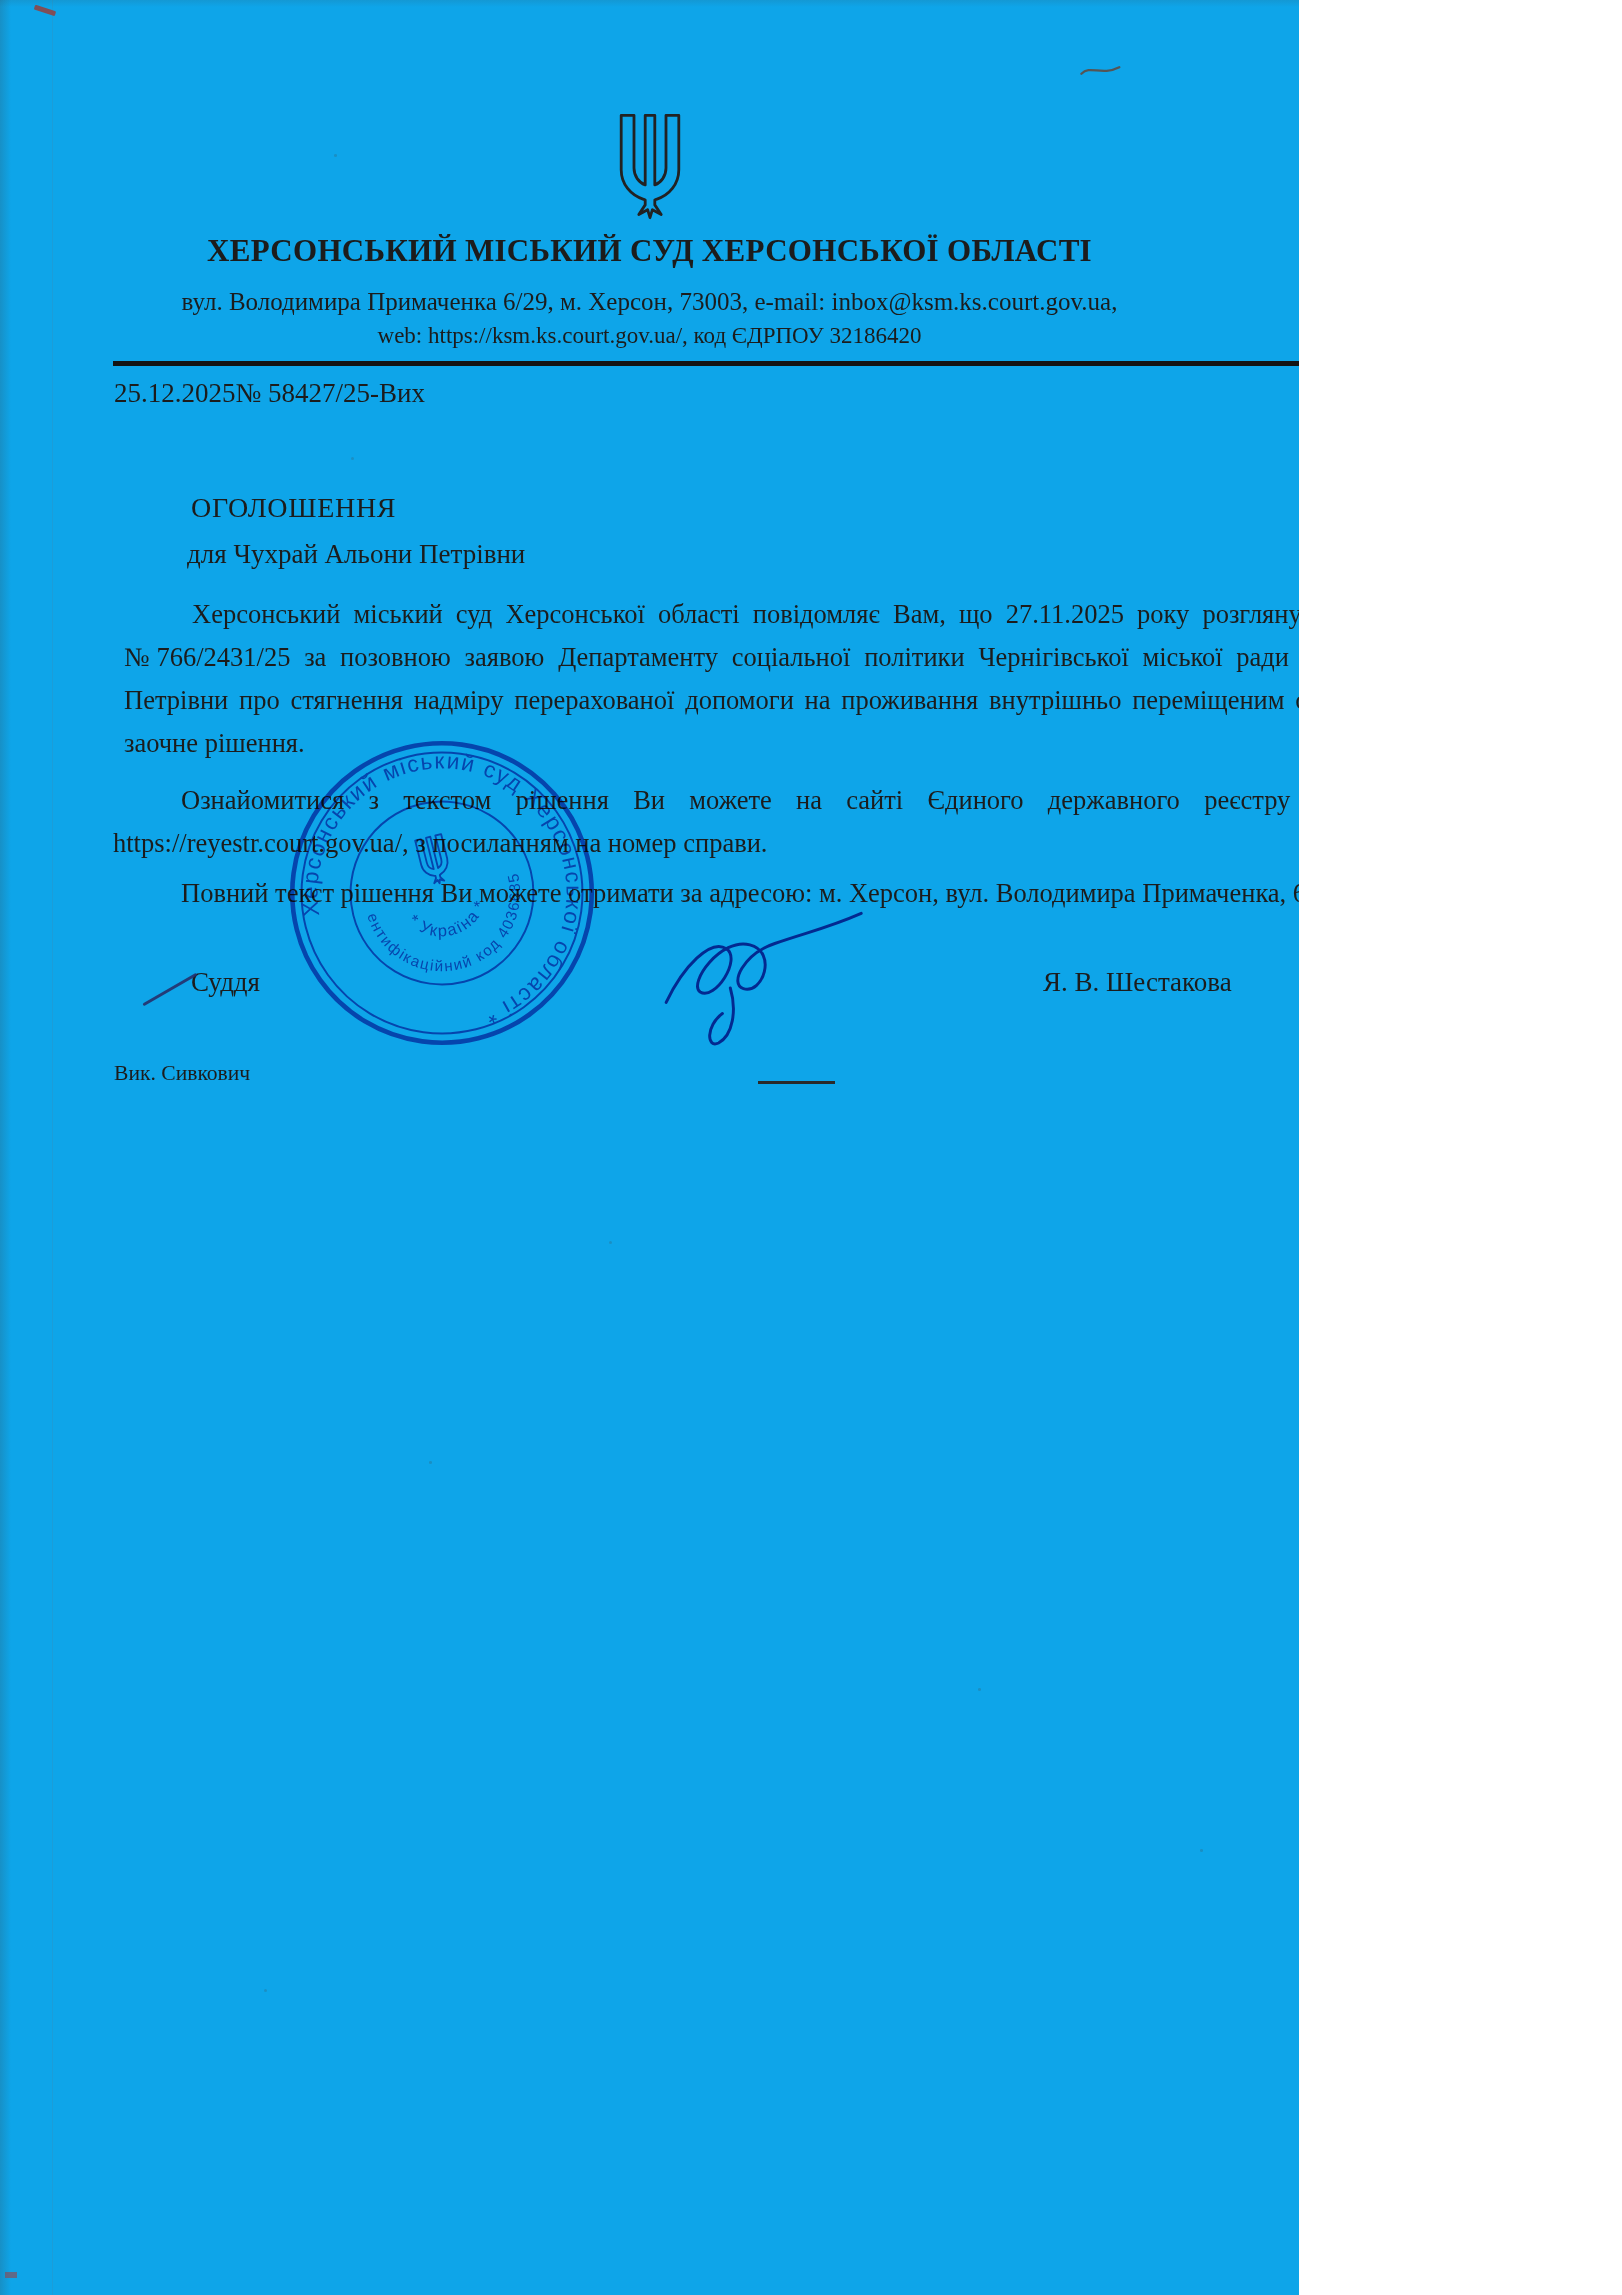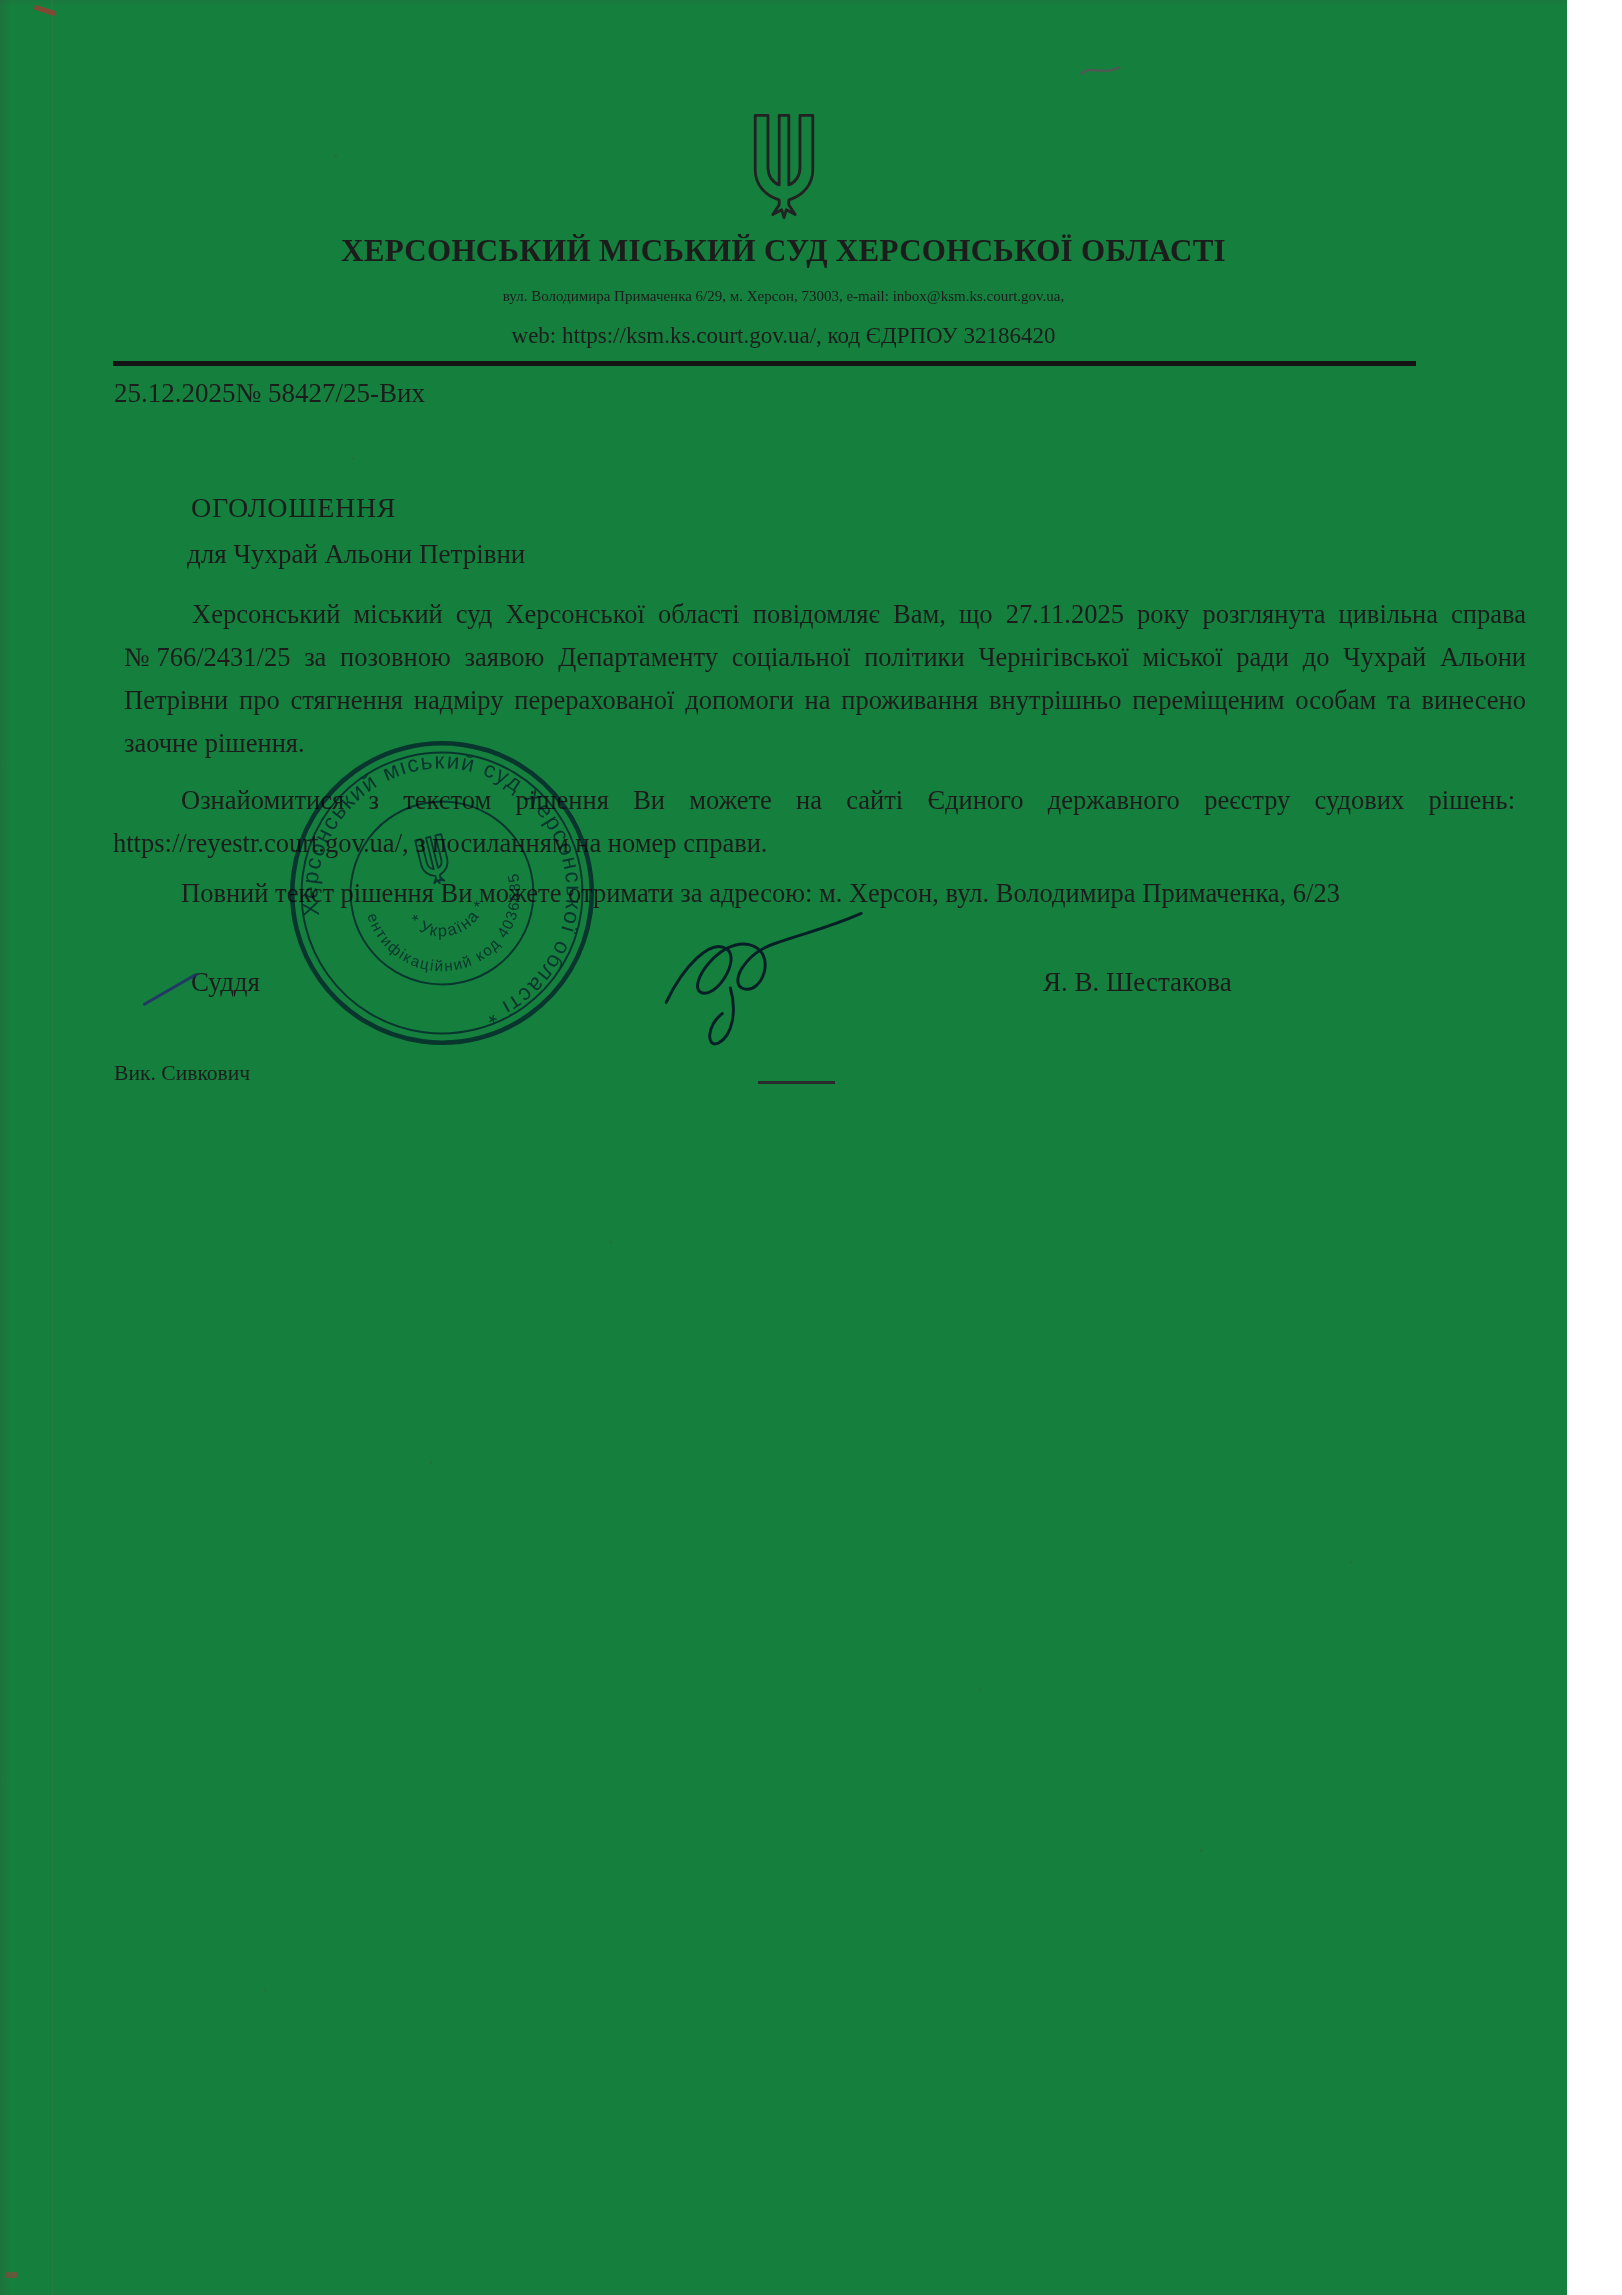--- a/index.html
+++ b/index.html
@@ -1,36 +1,36 @@
 <!DOCTYPE html>
 <html style="font-size:10.5px"><head>
 <meta charset="utf-8">
 <style>
   * { margin:0; padding:0; box-sizing:border-box; }
   html,body { background:#ffffff; }
   body { font-family:"Liberation Serif","DejaVu Serif",serif; color:#1c1c1c; }
-  .page { position:relative; width:1567px; height:2295px; background:#15803d; overflow:hidden; }
+  .page { position:relative; width:1299px; height:2295px; background:#0ea5e9; overflow:hidden; }
 
   
   .edge-left { position:absolute; top:0; left:0; width:10.5px; height:100%;
     background:linear-gradient(to right, rgba(60,60,60,.20), rgba(0,0,0,0)); }
   .edge-top { position:absolute; top:0; left:0; width:100%; height:6.5px;
     background:linear-gradient(to bottom, rgba(60,60,60,.12), rgba(0,0,0,0)); }
   .edge-line { position:absolute; top:0; left:52px; width:1.3px; height:100%; background:rgba(110,110,110,.14); }
   .speck { position:absolute; border-radius:50%; background:rgba(70,70,70,.22); }
   .corner-mark-tl { position:absolute; top:7.9px; left:34px; width:22px; height:4.6px;
     background:#9c3a33; transform:rotate(18deg); opacity:.8; border-radius:1.3px; }
   .corner-mark-bl { position:absolute; bottom:17px; left:5.2px; width:11.8px; height:6.5px; background:#a23a3a; opacity:.55; }
   .pen-mark-tr { position:absolute; top:62px; left:1080px; width:42px; height:17px; }
 
   
   .emblem { position:absolute; top:110px; left:50%; transform:translateX(-50%); width:80px; height:113px; }
   .court-name { position:absolute; top:233px; left:0; width:100%; text-align:center;
     font-size:31px; font-weight:bold; letter-spacing:0.3px; }
-  .addr { position:absolute; top:288px; left:0; width:100%; text-align:center; font-size:15px; }
+  .addr { position:absolute; top:288px; left:0; width:100%; text-align:center; font-size:25px; }
   .web { position:absolute; top:323px; left:0; width:100%; text-align:center; font-size:23px; }
   .rule { position:absolute; top:361px; left:113px; width:1303px; height:5.2px; background:#141414; }
   .date { position:absolute; top:378px; left:114px; font-size:27px; }
 
   
   .doc-title { position:absolute; top:492px; left:191px; font-size:28px; letter-spacing:0.7px; }
   .addressee { position:absolute; top:539px; left:187px; font-size:27px; }
   .para { position:absolute; left:113px; width:1402px; font-size:26.5px; line-height:43px;
     text-align:justify; text-indent:68px; }
   .p1 { top:593px;margin-left:11px; }

